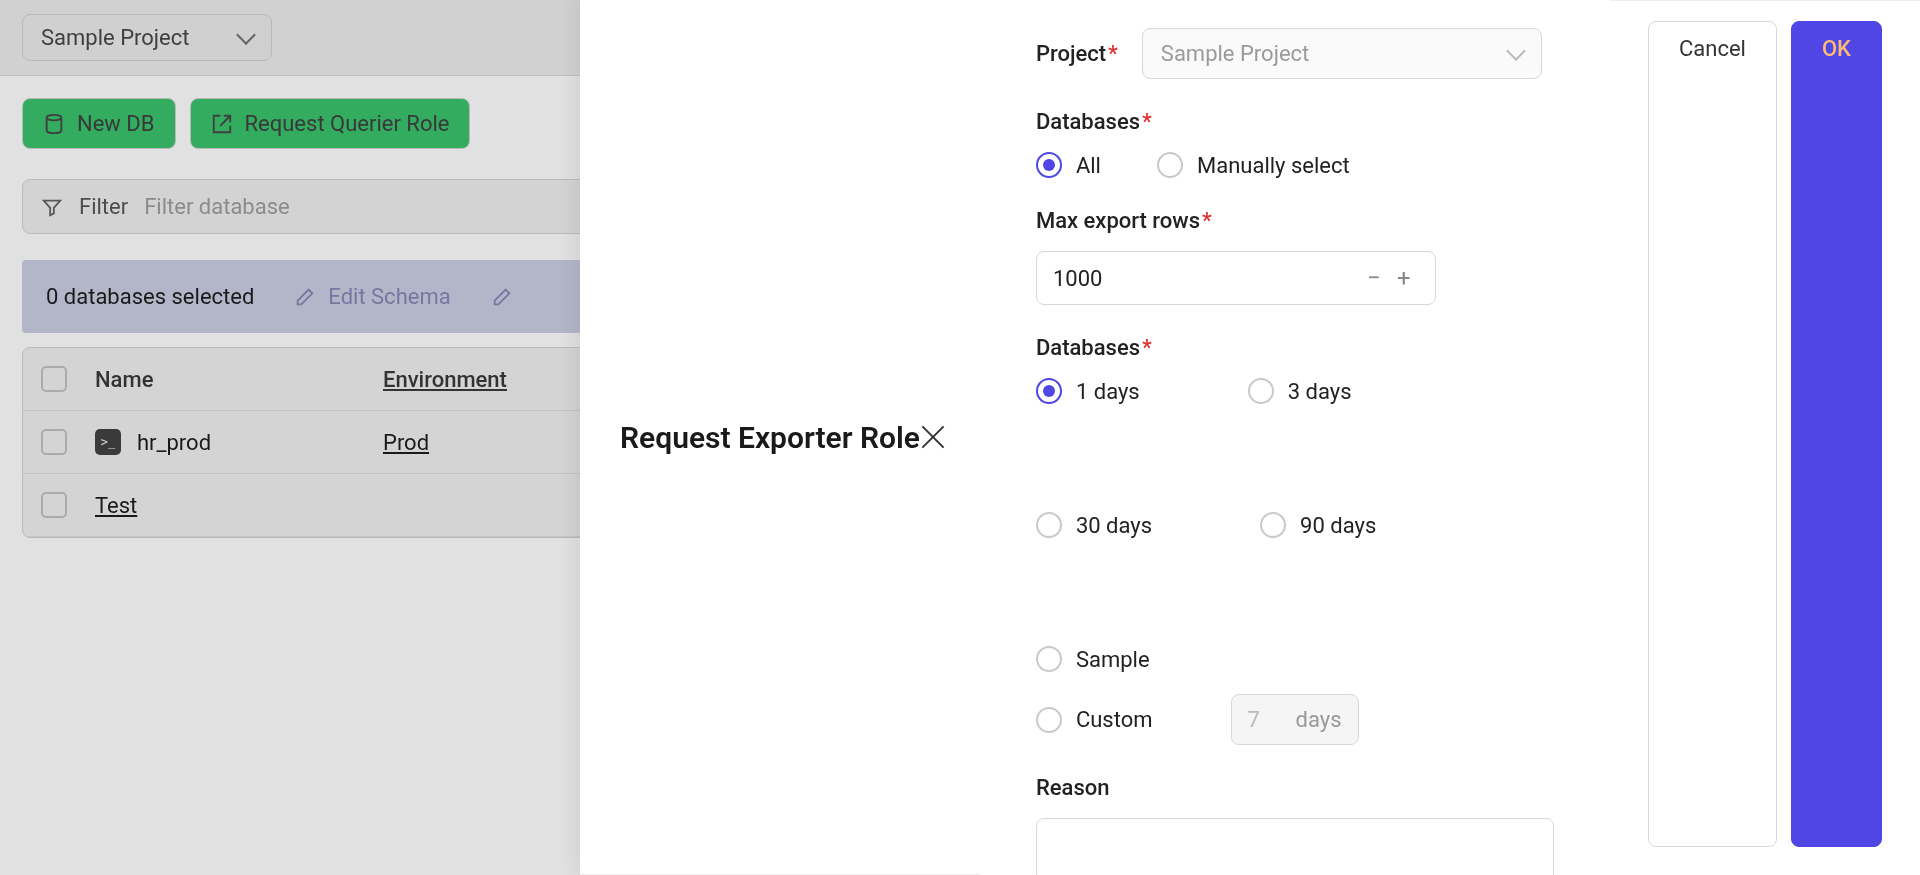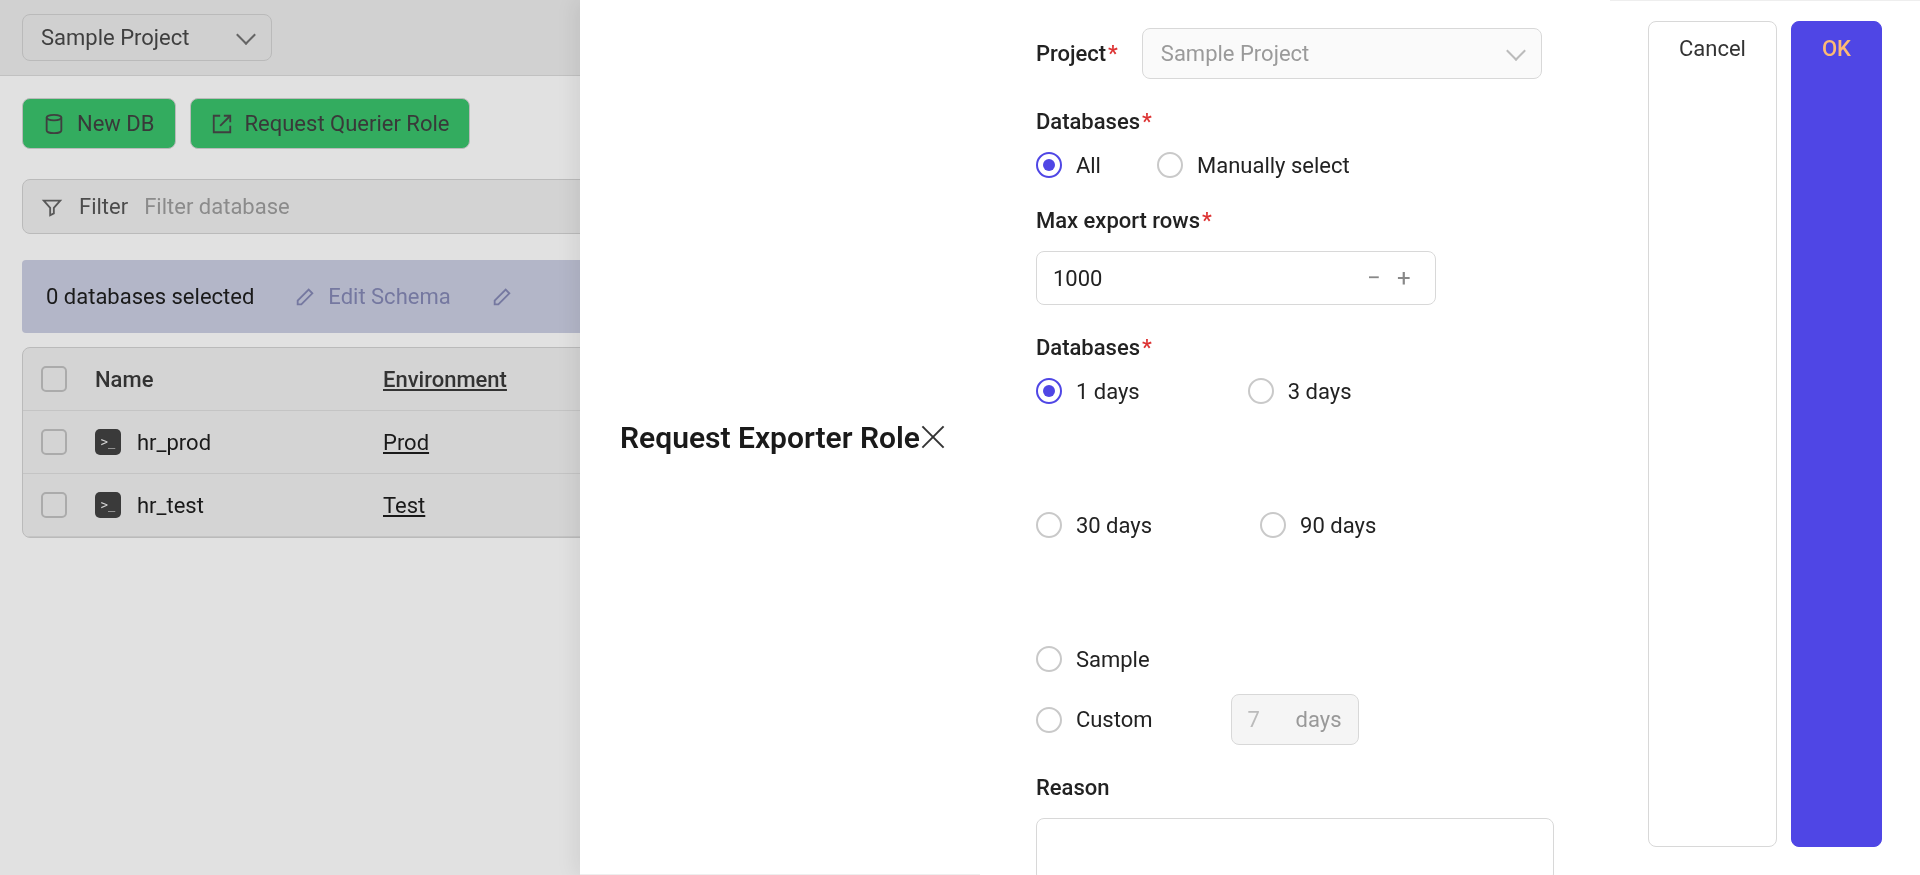--- a/index.html
+++ b/index.html
@@ -386,24 +386,20 @@
     <div class="bg-row">
       <span class="cb"></span>
       <span class="col-name">
         <span class="db-icon"></span>
         <span>hr_prod</span>
       </span>
       <span class="col-env">Prod</span>
     </div>
     <div class="bg-row">
       <span class="cb"></span>
-      <span class="col-name">
-        <span class="db-icon"></span>
-        <span>hr_test</span>
-      </span>
       <span class="col-env">Test</span>
     </div>
   </div>
 </div>
 
 <div class="overlay"></div>
 
 <div class="panel">
 
   <div class="panel-header">

